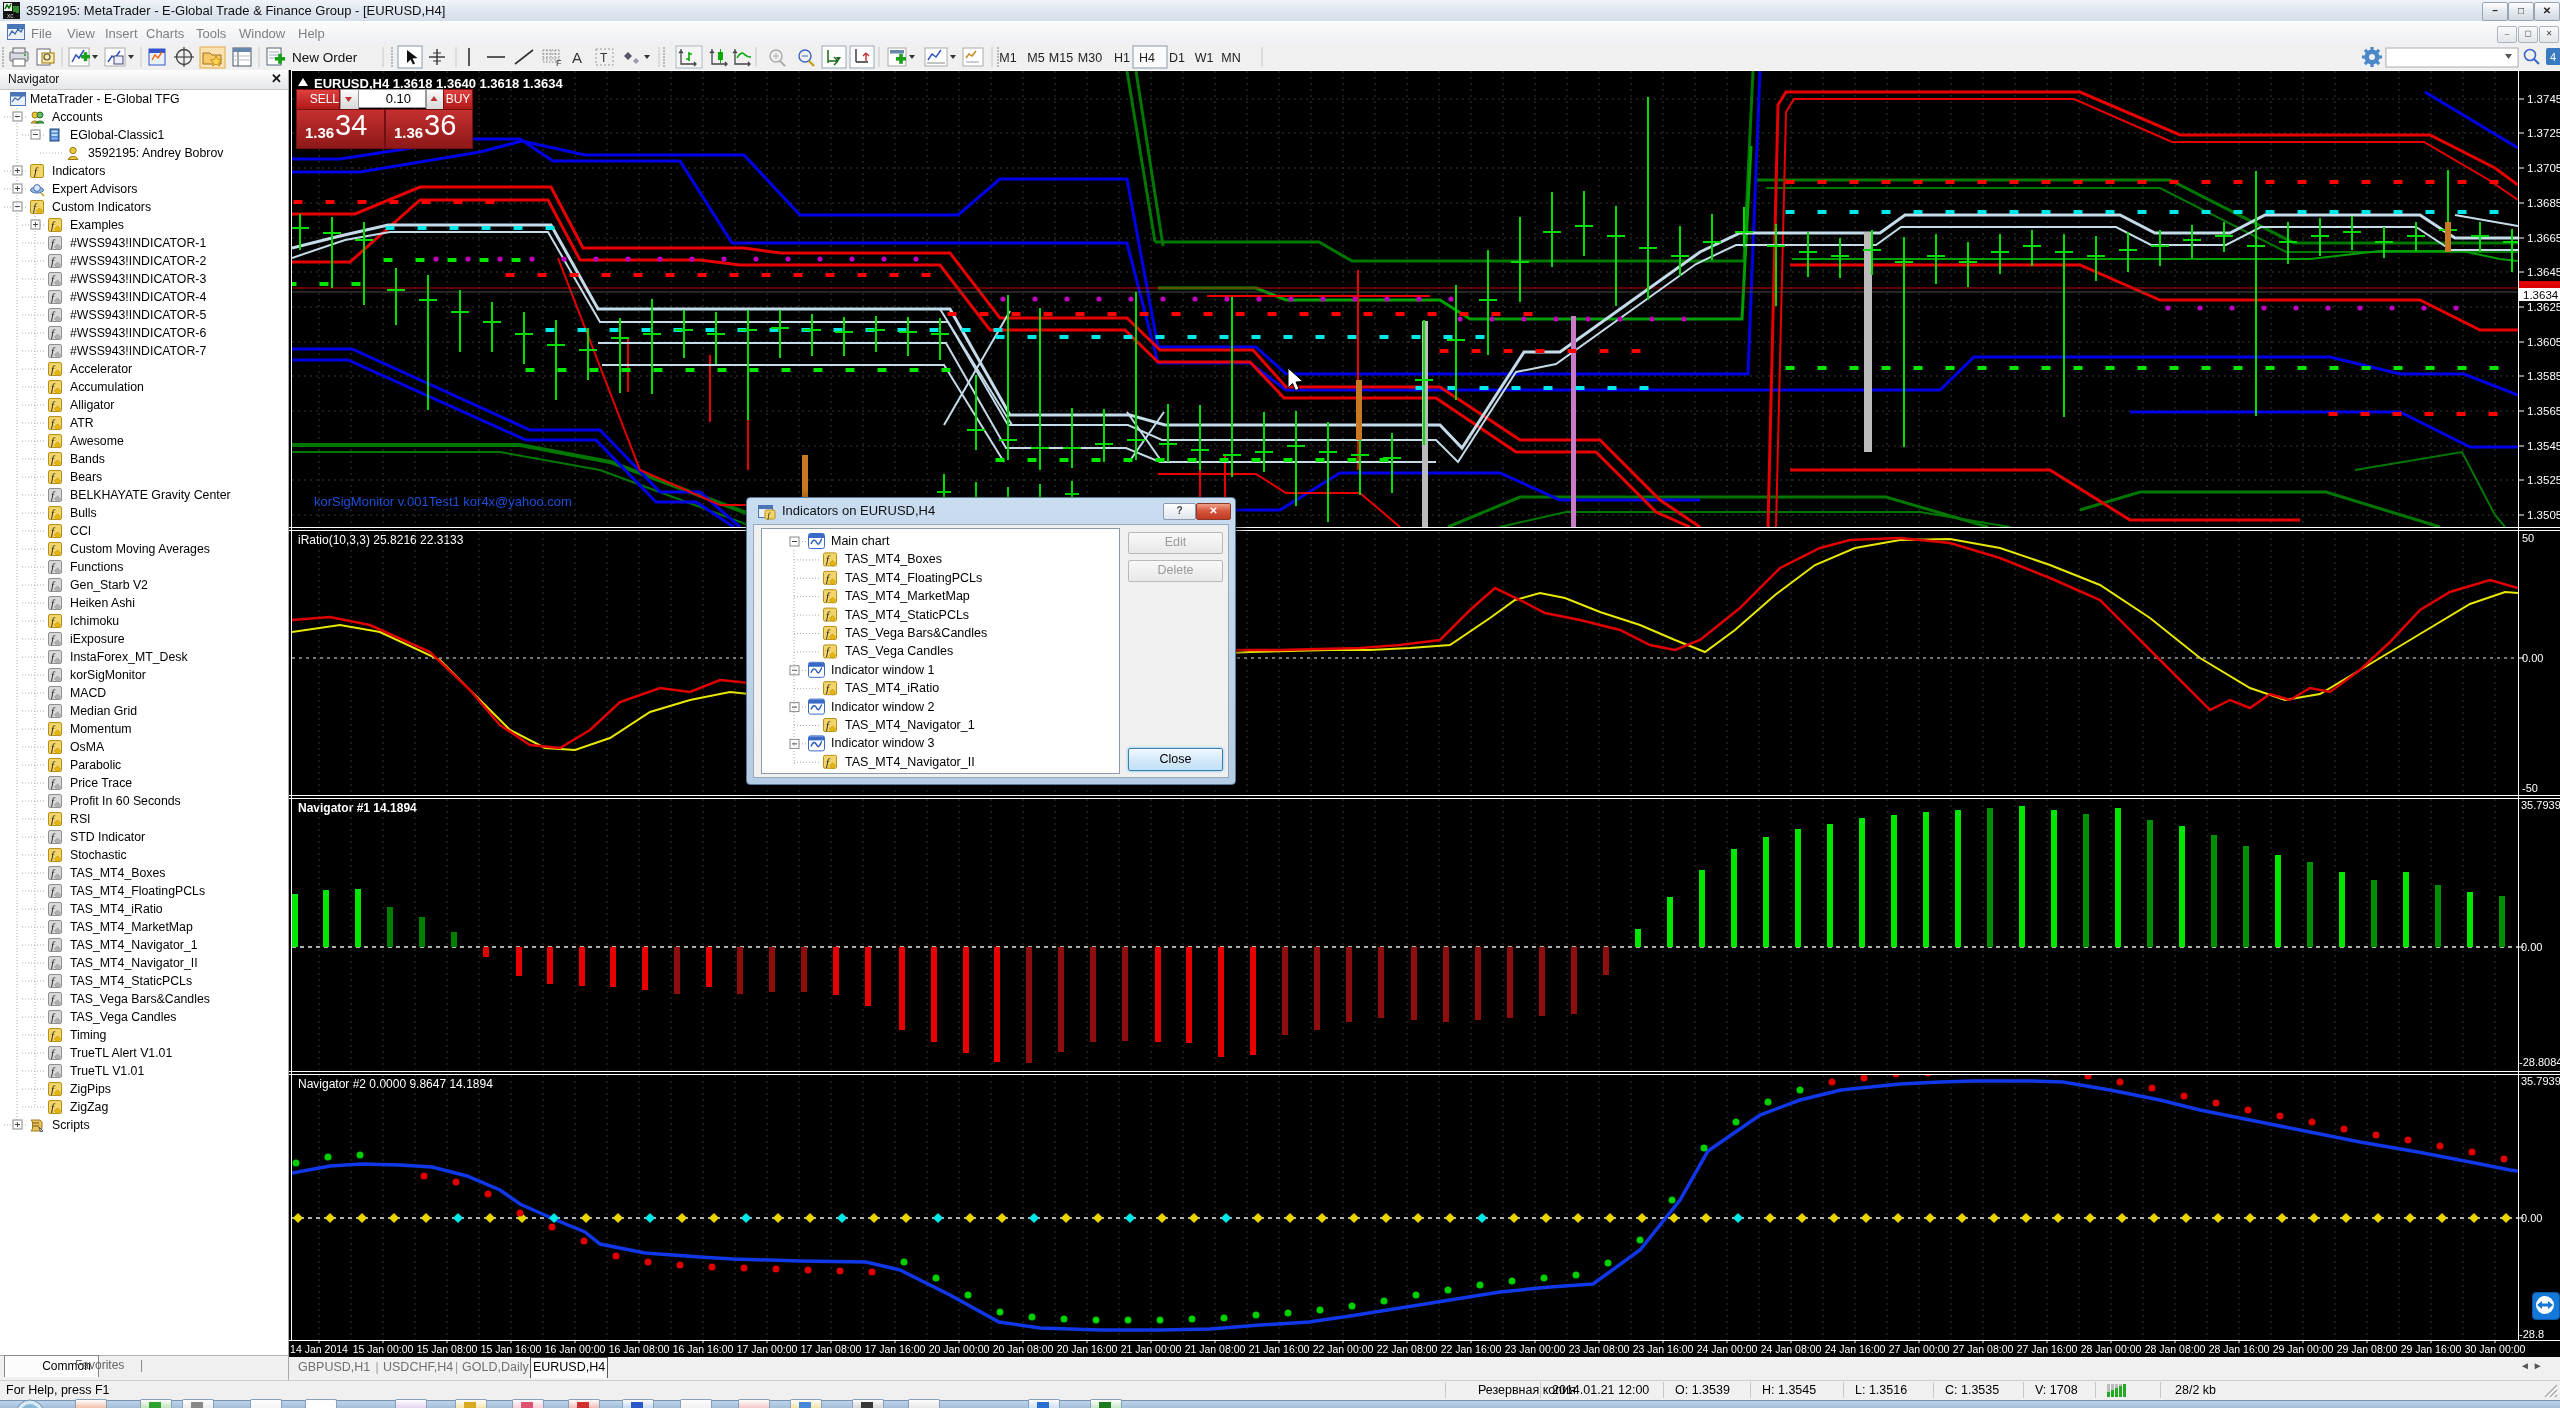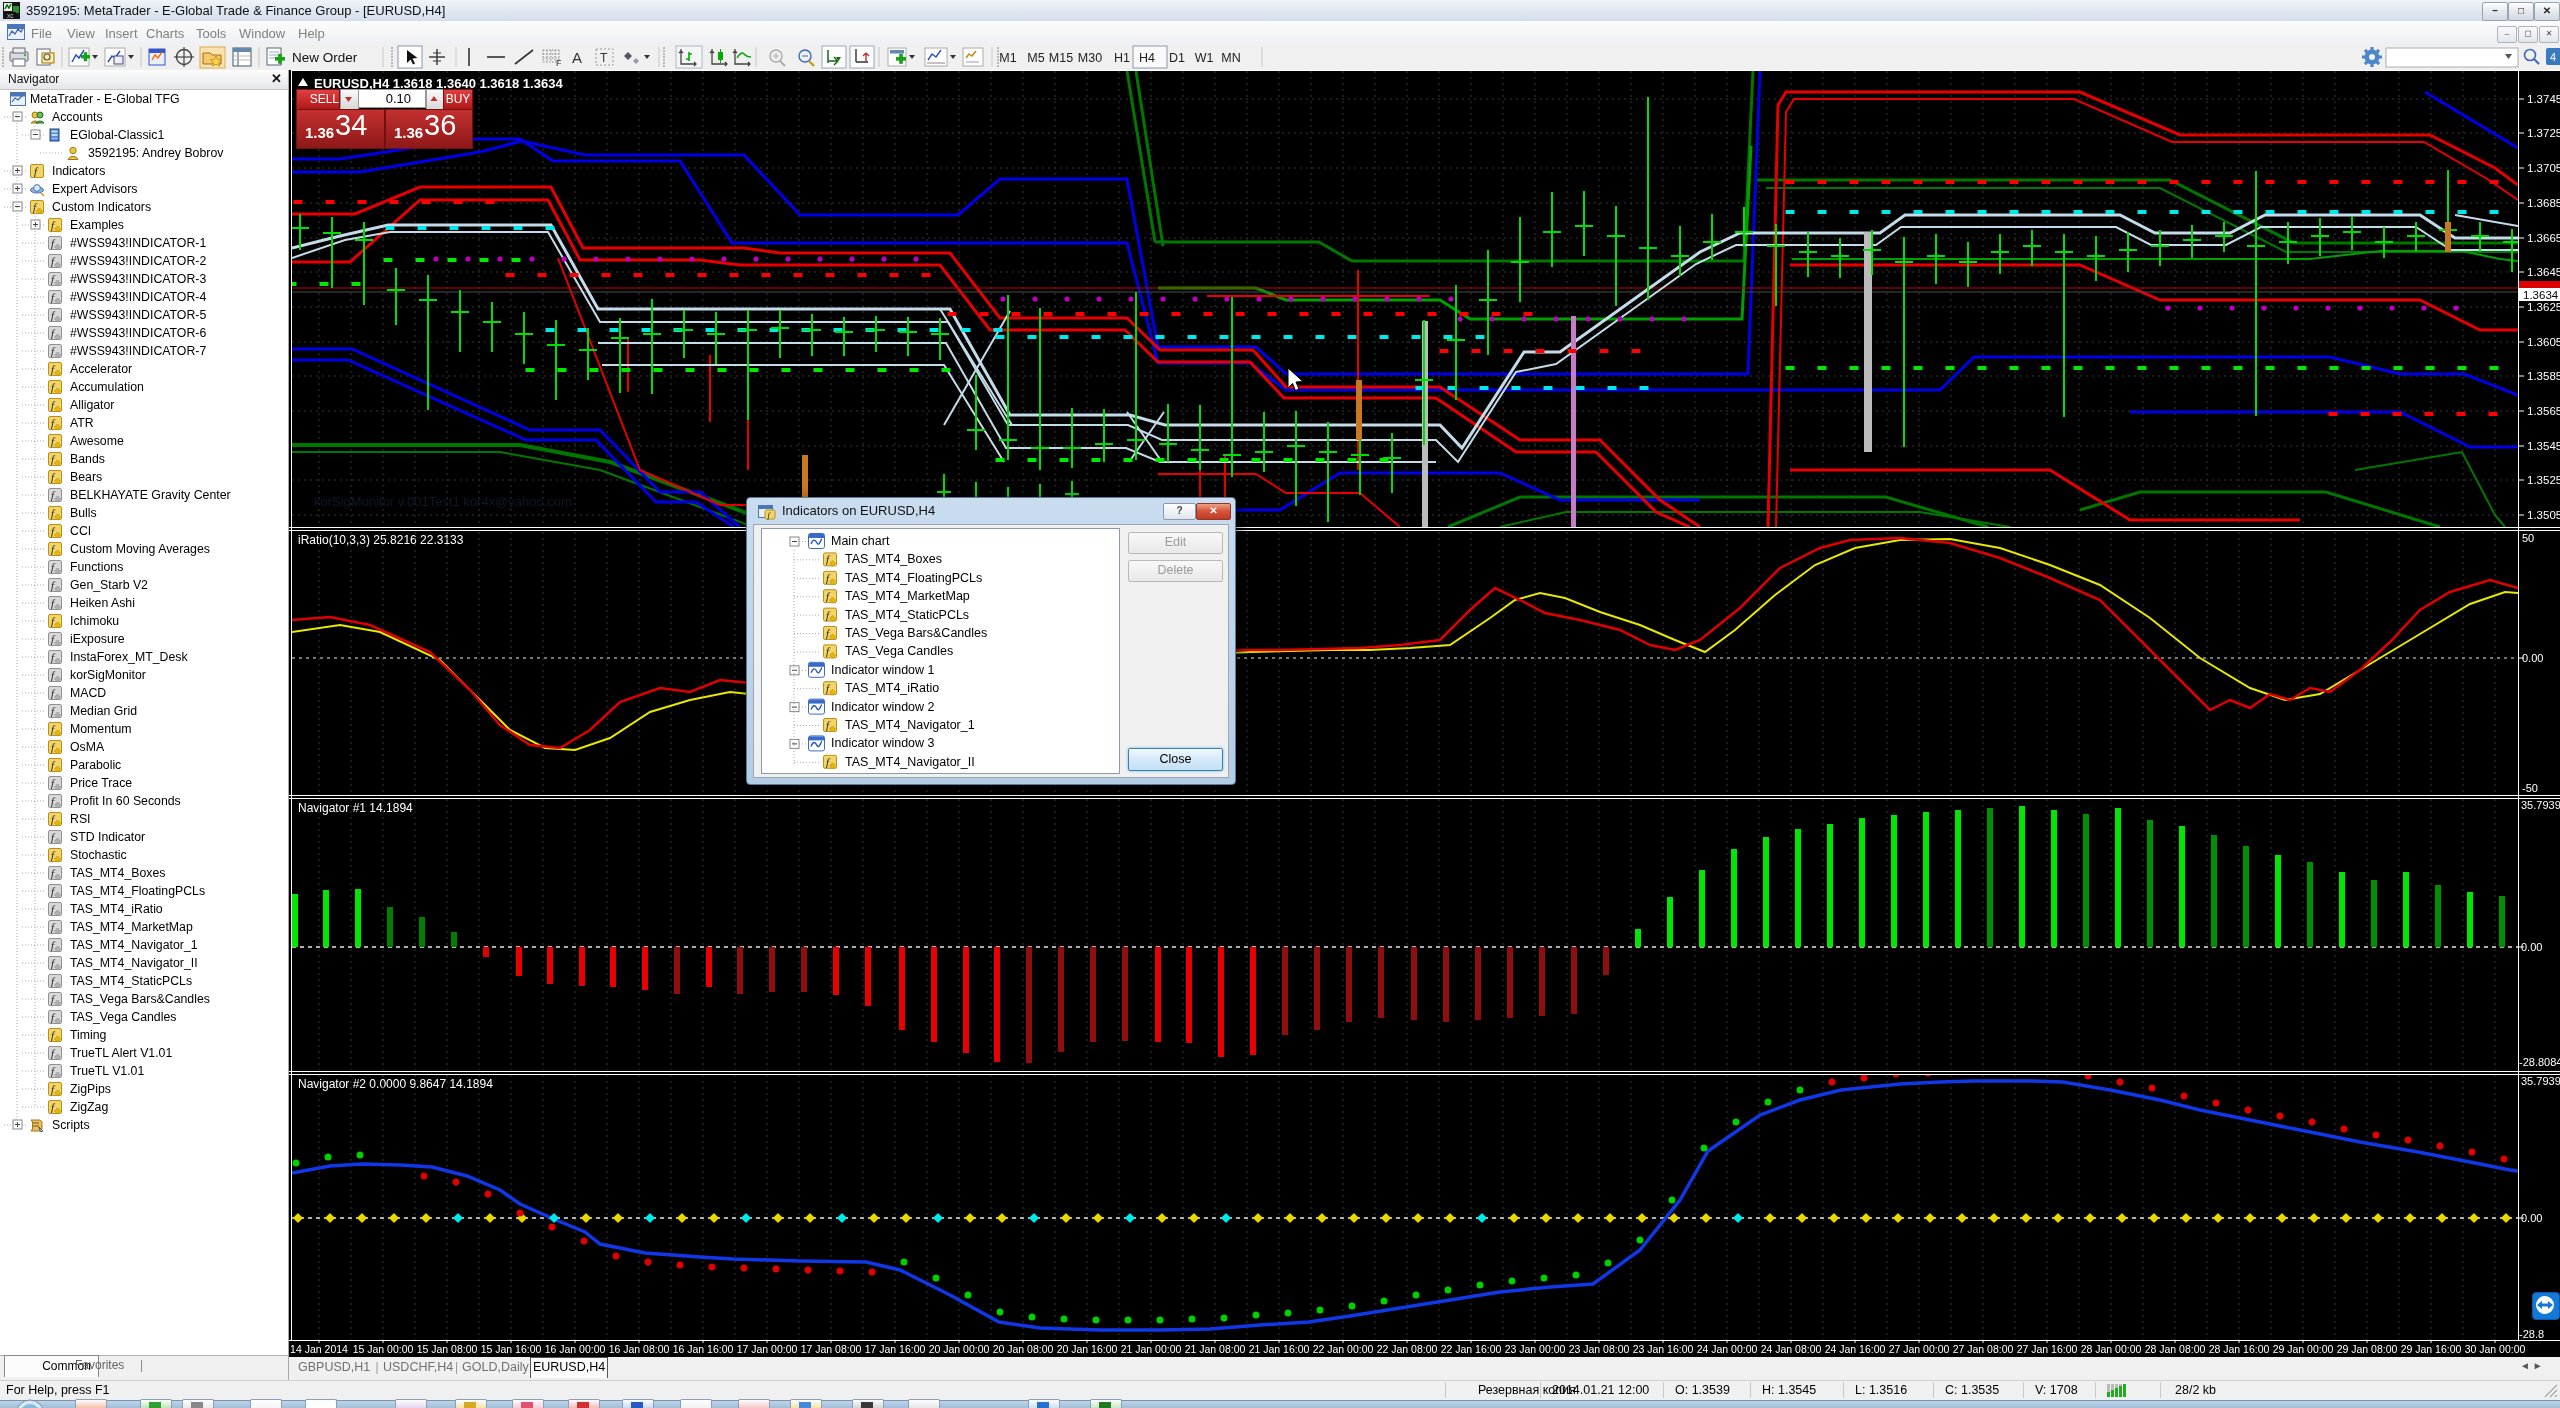--- a/index.html
+++ b/index.html
@@ -1226,23 +1226,23 @@
       <line x1="2512" y1="229" x2="2512" y2="272" stroke="#00DD00" stroke-width="2"></line>
       <line x1="2503" y1="242" x2="2521" y2="242" stroke="#00DD00" stroke-width="2"></line>
       <rect x="802" y="455" width="6" height="60" fill="#C87820"></rect>
       <rect x="1356" y="380" width="6" height="60" fill="#C87820"></rect>
       <rect x="2445" y="222" width="6" height="30" fill="#C87820"></rect>
     </svg>
     <svg style="position:absolute;left:294px;top:74px;width:700px;height:20px;" viewBox="0 0 700 20">
 <path d="M4 12 l10 0 l-5 -8 z" fill="#FFF"></path>
 <text x="20" y="14" font-size="13" font-weight="bold" fill="#FFF" font-family="Liberation Sans">EURUSD,H4  1.3618 1.3640 1.3618 1.3634</text>
 </svg>
-    <div class="tx" style="position:absolute;left:298px;top:494px;font-size:13px;color:#0f172a;padding-left:16px;">korSigMonitor v.001Test1 kor4x@yahoo.com</div>
+    <div class="tx" style="position:absolute;left:298px;top:494px;font-size:13px;color:#1d4ed8;padding-left:16px;">korSigMonitor v.001Test1 kor4x@yahoo.com</div>
     <div class="tx" style="position:absolute;left:298px;top:533px;font-size:12px;color:#FFF;">iRatio(10,3,3) 25.8216 22.3133</div>
-    <div class="tx" style="position:absolute;left:298px;top:801px;font-size:12px;color:#FFF;">Navigator #1 14.1894</div>
+    <div class="tx" style="position:absolute;left:298px;top:801px;font-size:12px;color:#FFF;font-weight:bold;">Navigator #1 14.1894</div>
     <div class="tx" style="position:absolute;left:298px;top:1077px;font-size:12px;color:#FFF;">Navigator #2 0.0000 9.8647 14.1894</div>
     <div style="position:absolute;left:296px;top:89px;width:42px;height:19px;background:linear-gradient(#E04040,#B01818);border:1px solid #801010;font-size:12px;color:#FFF;text-align:right;line-height:18px;">SELL</div>
     <div style="position:absolute;left:340px;top:89px;width:17px;height:19px;background:linear-gradient(#FAFAFA,#D8D8D8);border:1px solid #999;"></div>
     <svg style="position:absolute;left:340px;top:89px;width:17px;height:19px;" viewBox="0 0 17 19">
       <path d="M5 8 l7 0 l-3.5 5 z" fill="#C03030"></path>
     </svg>
     <div style="position:absolute;left:358px;top:89px;width:68px;height:19px;background:#FFF;border:1px solid #999;font-size:13px;color:#000;text-align:right;line-height:18px;padding-right:14px;box-sizing:border-box;">0.10</div>
     <div style="position:absolute;left:426px;top:89px;width:16px;height:19px;background:linear-gradient(#FAFAFA,#D8D8D8);border:1px solid #999;"></div>
     <svg style="position:absolute;left:426px;top:89px;width:16px;height:19px;" viewBox="0 0 16 19">
       <path d="M4.5 12 l7 0 l-3.5 -5 z" fill="#C03030"></path>

